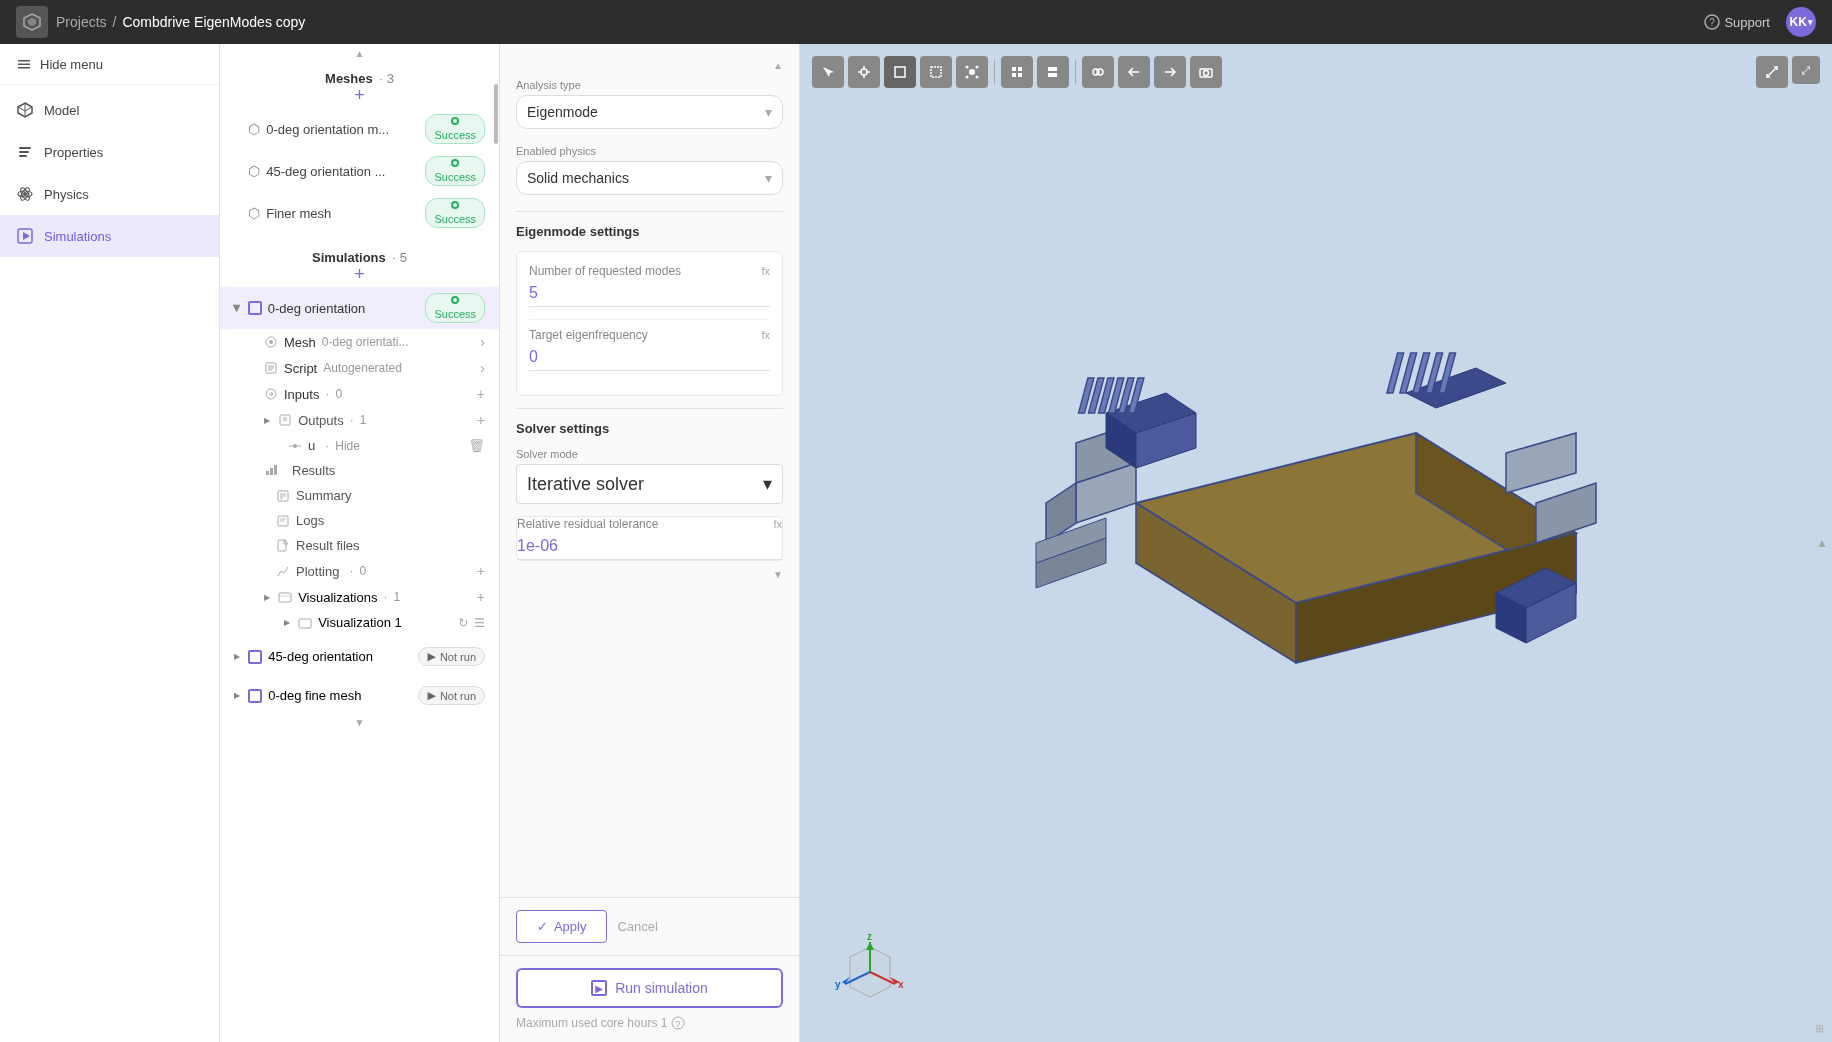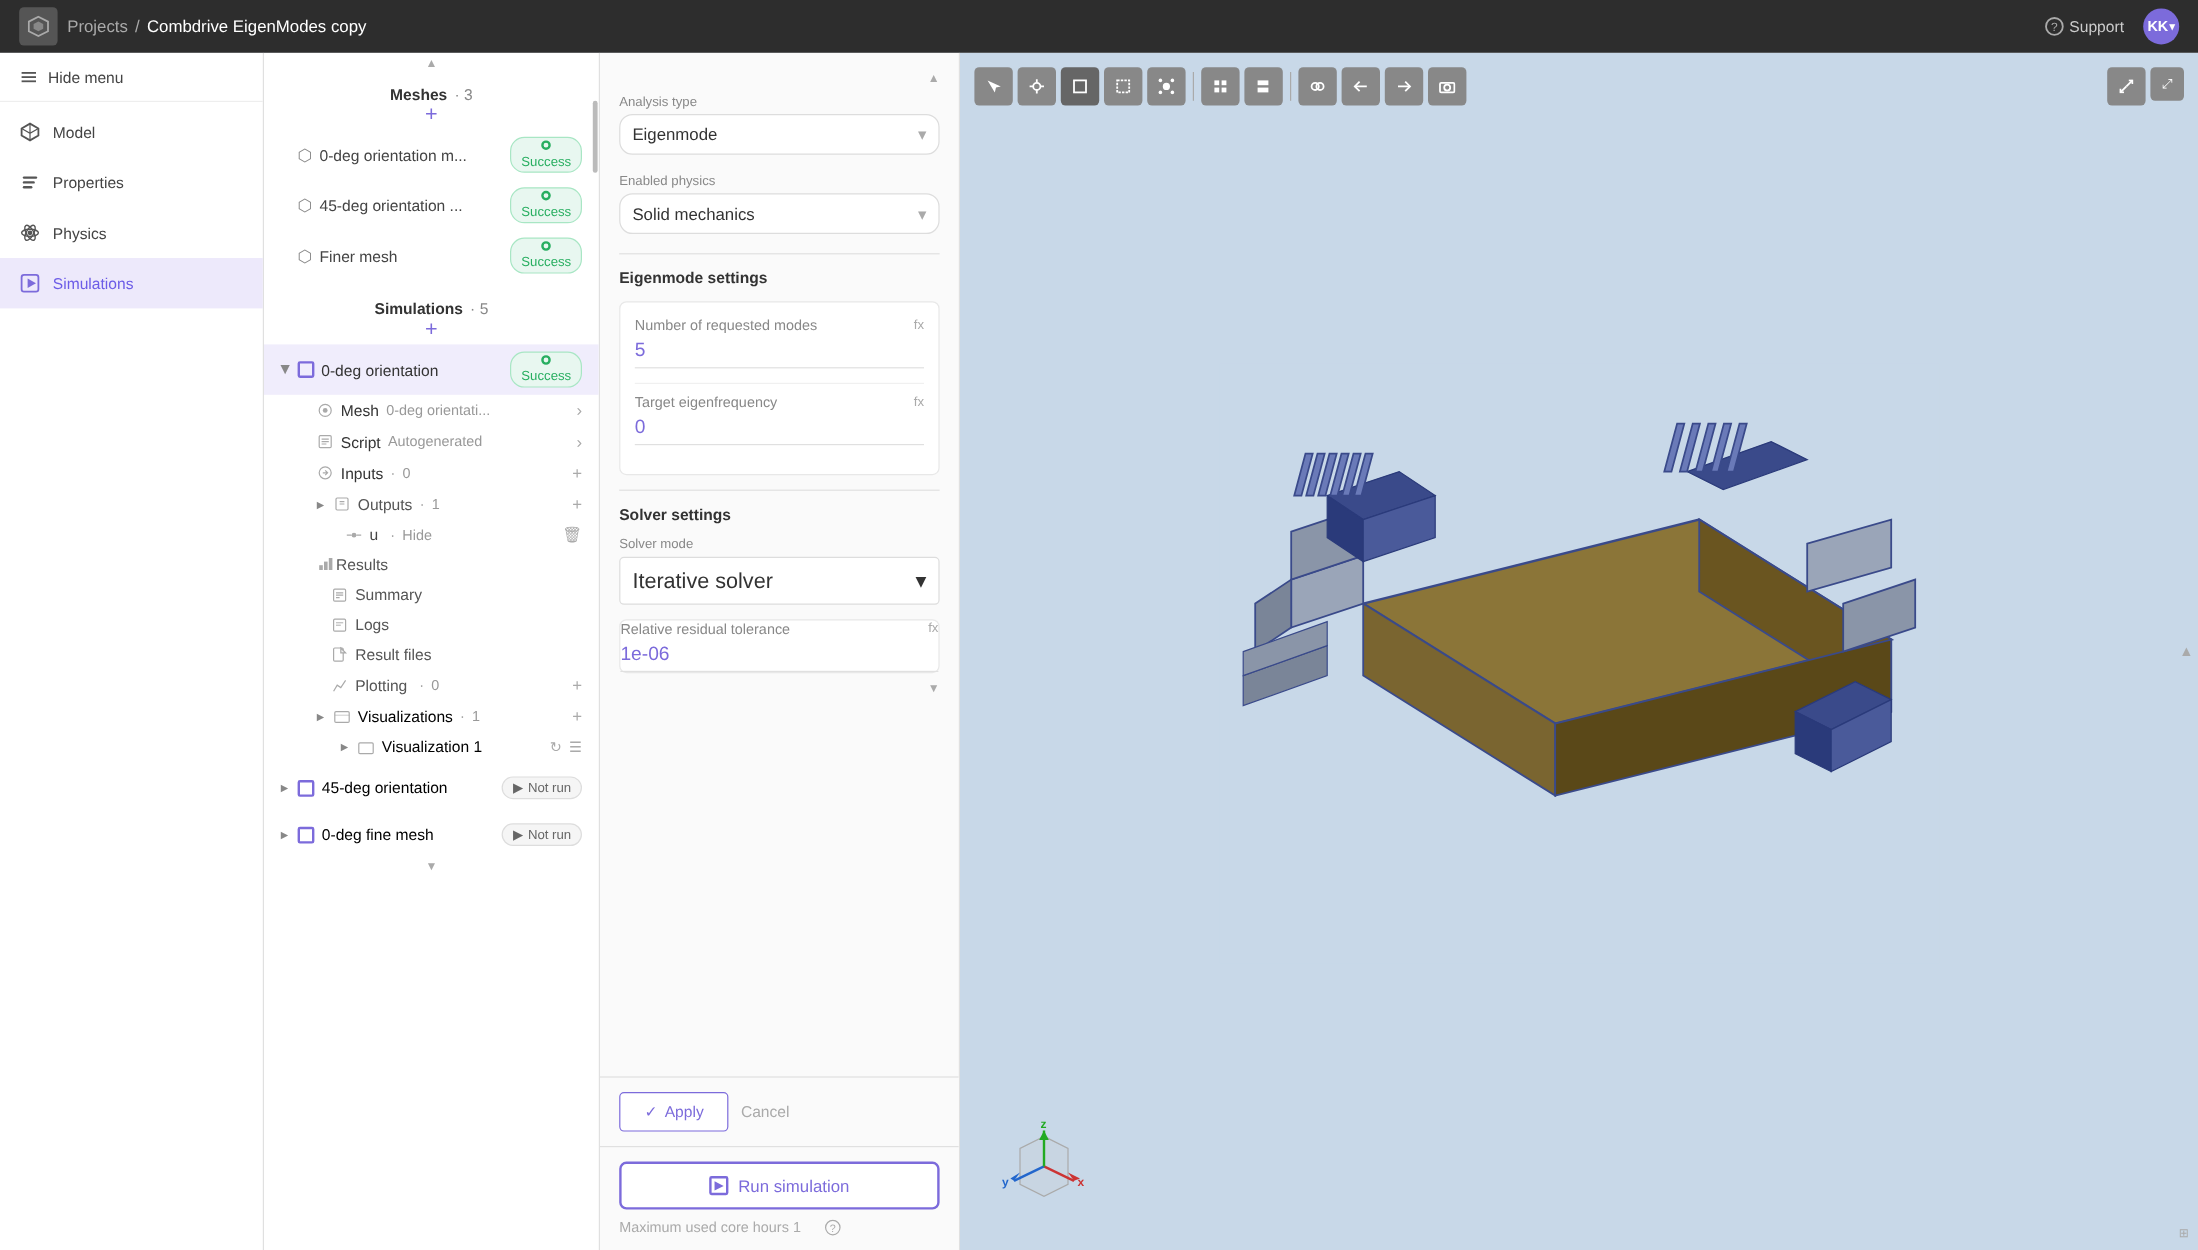--- a/index.html
+++ b/index.html
@@ -44,21 +44,21 @@
     .sim-icon { width: 14px; height: 14px; border: 2px solid #7c6bdb; border-radius: 2px; flex-shrink: 0; }
     .sim-name { color: #333; font-weight: 500; }
     .chevron-down { transform: rotate(90deg); }
     .tree-child-item { display: flex; align-items: center; justify-content: space-between; padding: 5px 14px 5px 44px; color: #555; }
     .tree-child-item .item-row { display: flex; align-items: center; gap: 6px; flex: 1; }
     .tree-child-item .item-label { color: #333; }
     .tree-child-item .item-sub { color: #999; font-size: 12px; }
     .item-action { color: #aaa; cursor: pointer; font-size: 14px; }
 
     .results-header { display: flex; align-items: center; justify-content: space-between; padding: 5px 14px 5px 44px; color: #555; }
-    .results-row { display: flex; align-items: flex-start; gap: 2px; }
+    .results-row { display: flex; align-items: flex-start; gap: 14px; }
     .result-item { display: flex; align-items: center; padding: 5px 14px 5px 56px; color: #555; cursor: pointer; }
     .result-item svg { width: 14px; height: 14px; margin-right: 6px; color: #777; }
     .plotting-item { display: flex; align-items: center; justify-content: space-between; padding: 5px 14px 5px 56px; }
     .plotting-left { display: flex; align-items: center; gap: 6px; color: #555; }
 
     .not-run-badge { display: flex; align-items: center; gap: 4px; background: #f5f5f5; color: #666; border: 1px solid #ddd; border-radius: 12px; padding: 2px 8px; font-size: 11px; cursor: pointer; }
 
     .sim-other { display: flex; align-items: center; justify-content: space-between; padding: 8px 14px; margin-top: 4px; }
     .sim-other-left { display: flex; align-items: center; gap: 6px; }
 
@@ -87,21 +87,21 @@
     .tolerance-box { background: #fff; border: 1px solid #e8e8e8; border-radius: 6px; }
 
     .config-actions { padding: 12px 16px; border-top: 1px solid #e0e0e0; background: #fafafa; display: flex; align-items: center; gap: 10px; }
     .apply-btn { display: flex; align-items: center; gap: 6px; background: #fff; border: 1px solid #7c6bdb; color: #7c6bdb; border-radius: 4px; padding: 8px 20px; cursor: pointer; font-size: 13px; font-weight: 500; }
     .apply-btn .checkmark { color: #7c6bdb; }
     .cancel-btn { background: none; border: none; color: #aaa; cursor: pointer; font-size: 13px; }
 
     .run-section { padding: 12px 16px; border-top: 1px solid #e0e0e0; background: #fafafa; }
     .run-btn { display: flex; align-items: center; gap: 8px; background: #fff; border: 2px solid #7c6bdb; color: #7c6bdb; border-radius: 6px; padding: 10px 20px; cursor: pointer; font-size: 14px; font-weight: 500; width: 100%; justify-content: center; margin-bottom: 8px; }
     .run-btn .run-icon { width: 16px; height: 16px; border: 2px solid #7c6bdb; border-radius: 2px; display: flex; align-items: center; justify-content: center; font-size: 10px; }
-    .core-hours { font-size: 12px; color: #aaa; display: flex; align-items: center; gap: 20px; }
+    .core-hours { font-size: 12px; color: #aaa; display: flex; align-items: center; gap: 4px; }
 
     
     .viewport { flex: 1; background: #c8d8e8; position: relative; overflow: hidden; }
     .viewport-toolbar { position: absolute; top: 12px; left: 12px; right: 50px; display: flex; align-items: center; gap: 4px; }
     .vt-btn { width: 32px; height: 32px; background: #888; border-radius: 4px; display: flex; align-items: center; justify-content: center; cursor: pointer; color: white; font-size: 14px; }
     .vt-btn.active { background: #666; }
     .vt-separator { width: 1px; height: 24px; background: #aaa; margin: 0 2px; }
     .axis-indicator { position: absolute; bottom: 30px; left: 30px; width: 80px; height: 80px; }
 
     

